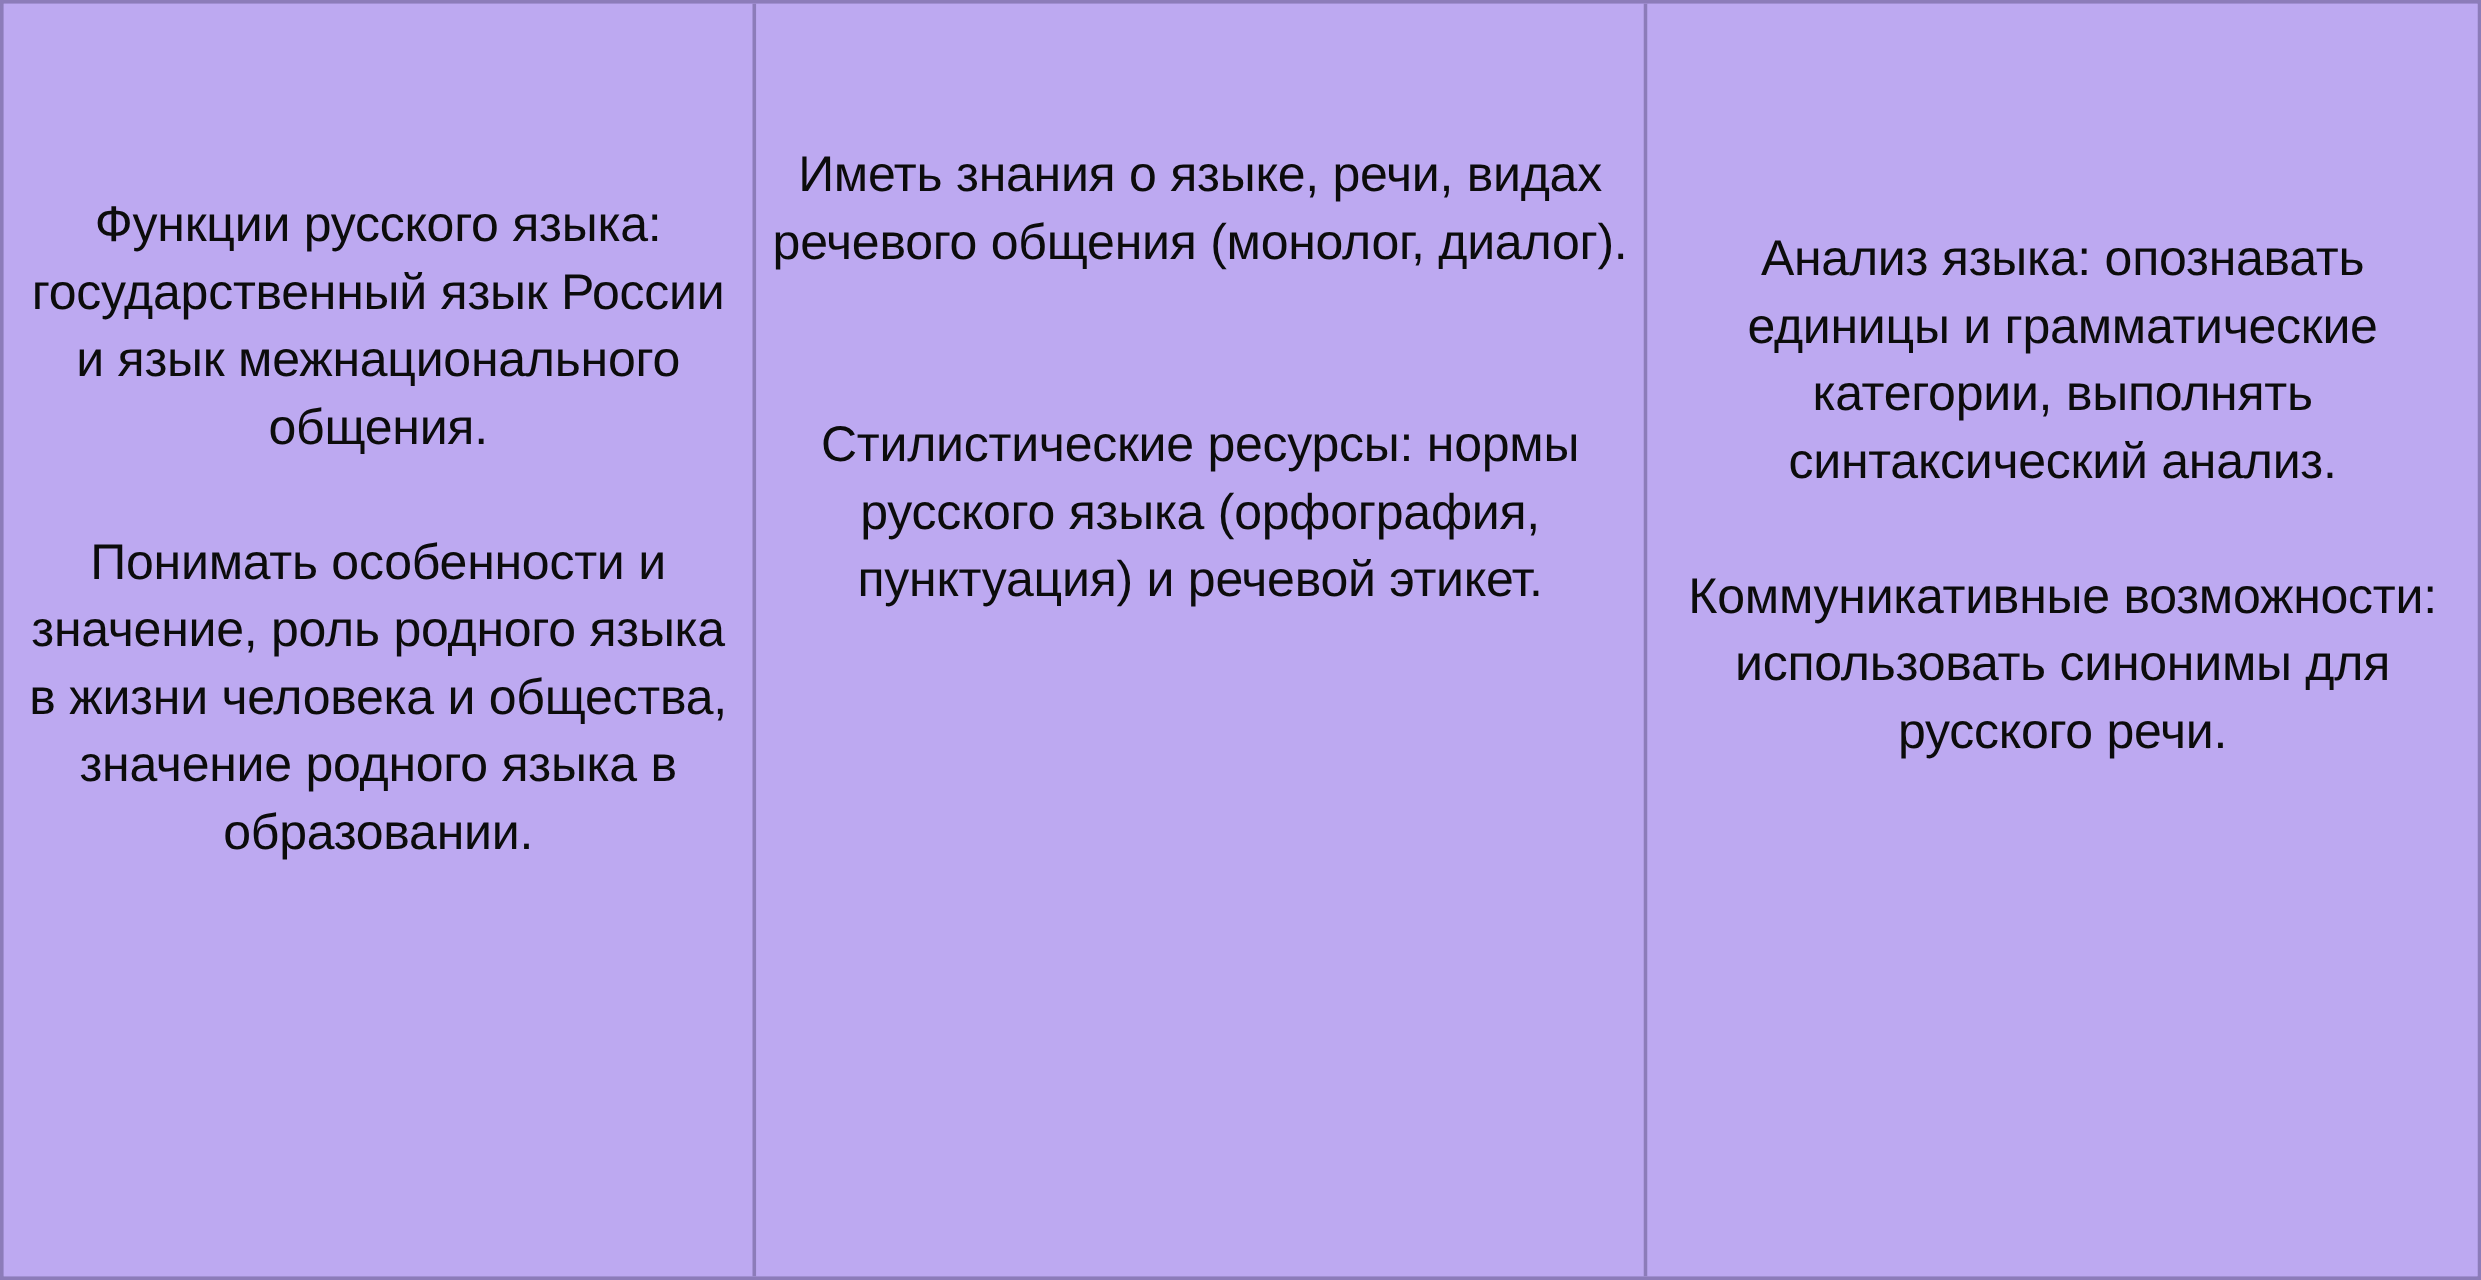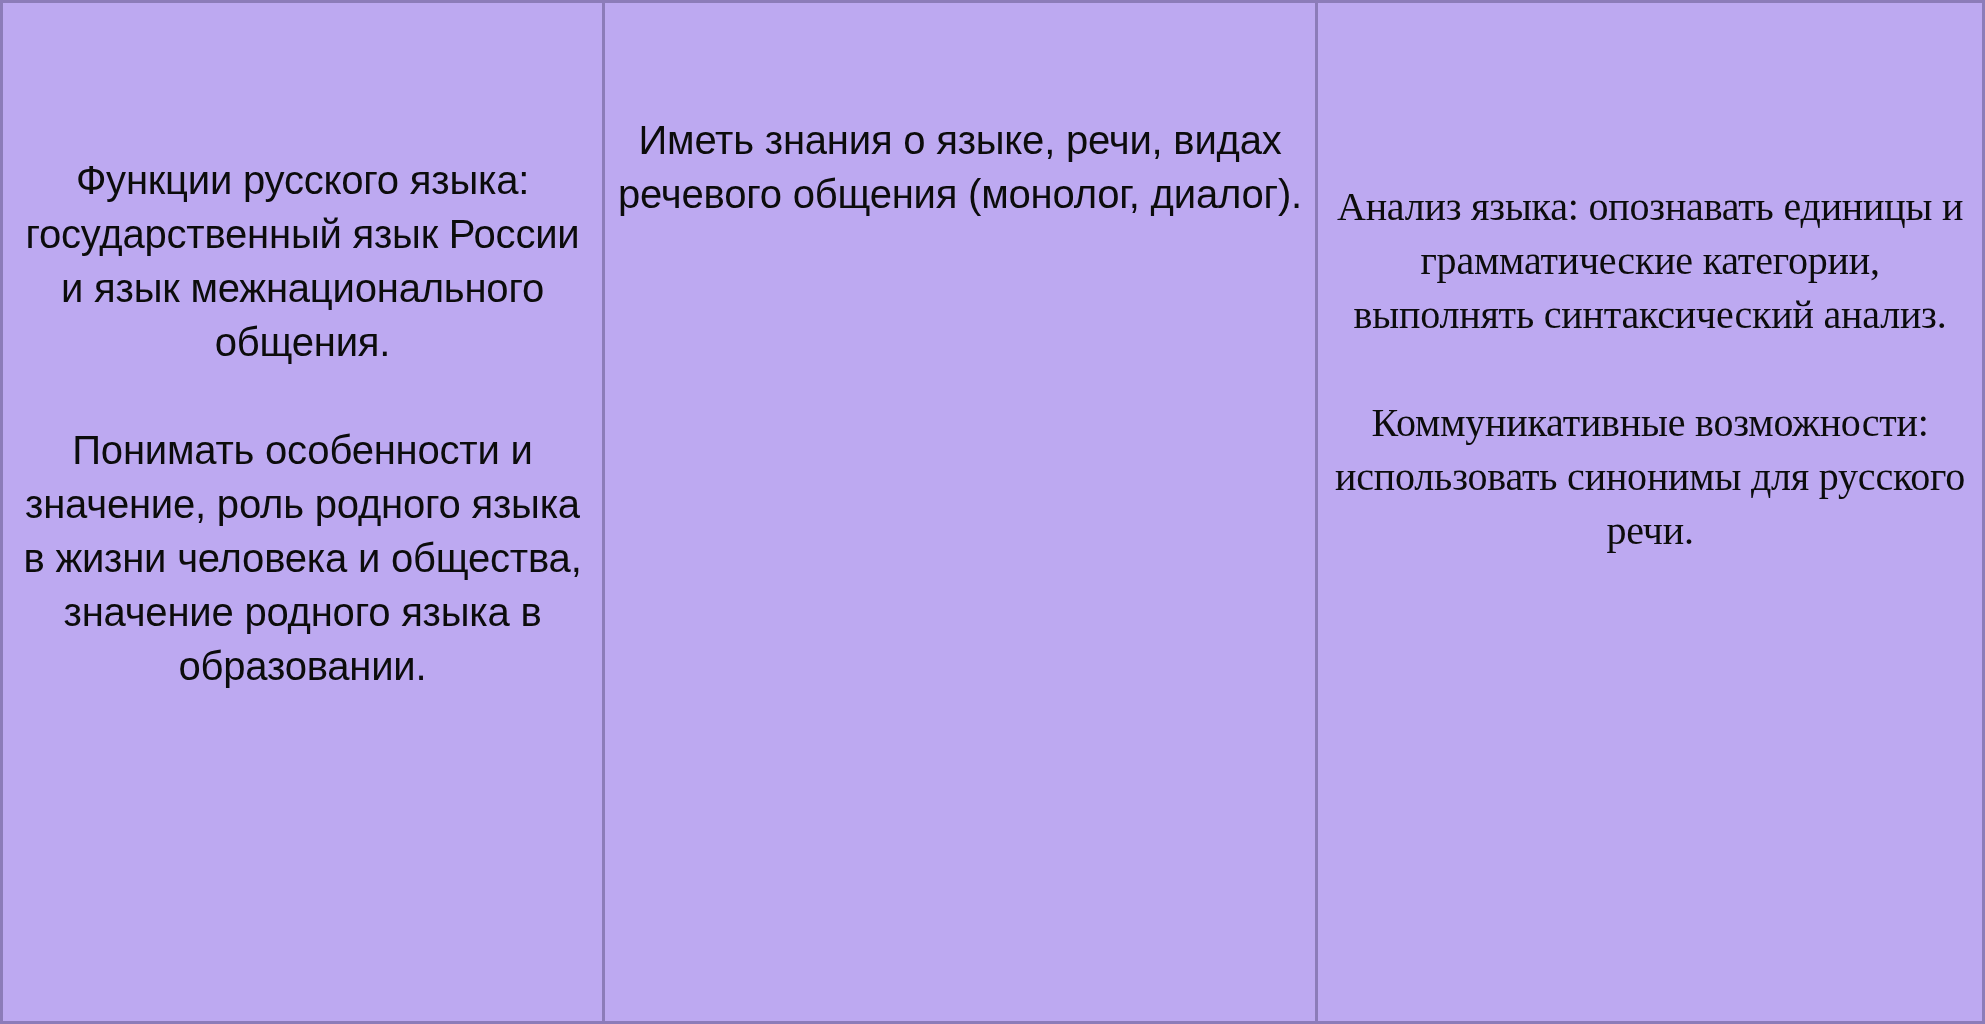--- a/index.html
+++ b/index.html
@@ -34,21 +34,21 @@
     background: #bda9f1;
     display: flex;
     flex-direction: column;
     justify-content: flex-start;
     align-items: center;
     overflow: hidden;
   }
 
   .col-1 { width: 612px; border-right: 3px solid #8c7cb9; }
   .col-2 { width: 725px; border-right: 3px solid #8c7cb9; }
-  .col-3 { width: 675px; font-family: Liberation Serif, serif; }
+  .col-3 { width: 675px; }
 
   .col-inner {
     width: 100%;
     box-sizing: border-box;
     padding: 0 12px;
     text-align: center;
     color: #0c0c0c;
     font-size: 40px;
     line-height: 54px;
     letter-spacing: -0.2px;
@@ -78,20 +78,21 @@
       <div class="spacer"></div>
       <p class="para">Понимать особенности и значение, роль родного языка в жизни человека и общества, значение родного языка в образовании.</p>
     </div>
   </div>
 
   <div class="column col-2">
     <div class="col-inner">
       <p class="para">Иметь знания о языке, речи, видах речевого общения (монолог, диалог).</p>
       <div class="spacer"></div>
       <div class="spacer"></div>
+      <p class="para">Стилистические ресурсы: нормы русского языка (орфография, пунктуация) и речевой этикет.</p>
     </div>
   </div>
 
   <div class="column col-3">
     <div class="col-inner">
       <p class="para">Анализ языка: опознавать единицы и грамматические категории, выполнять синтаксический анализ.</p>
       <div class="spacer"></div>
       <p class="para">Коммуникативные возможности: использовать синонимы для русского речи.</p>
     </div>
   </div>

